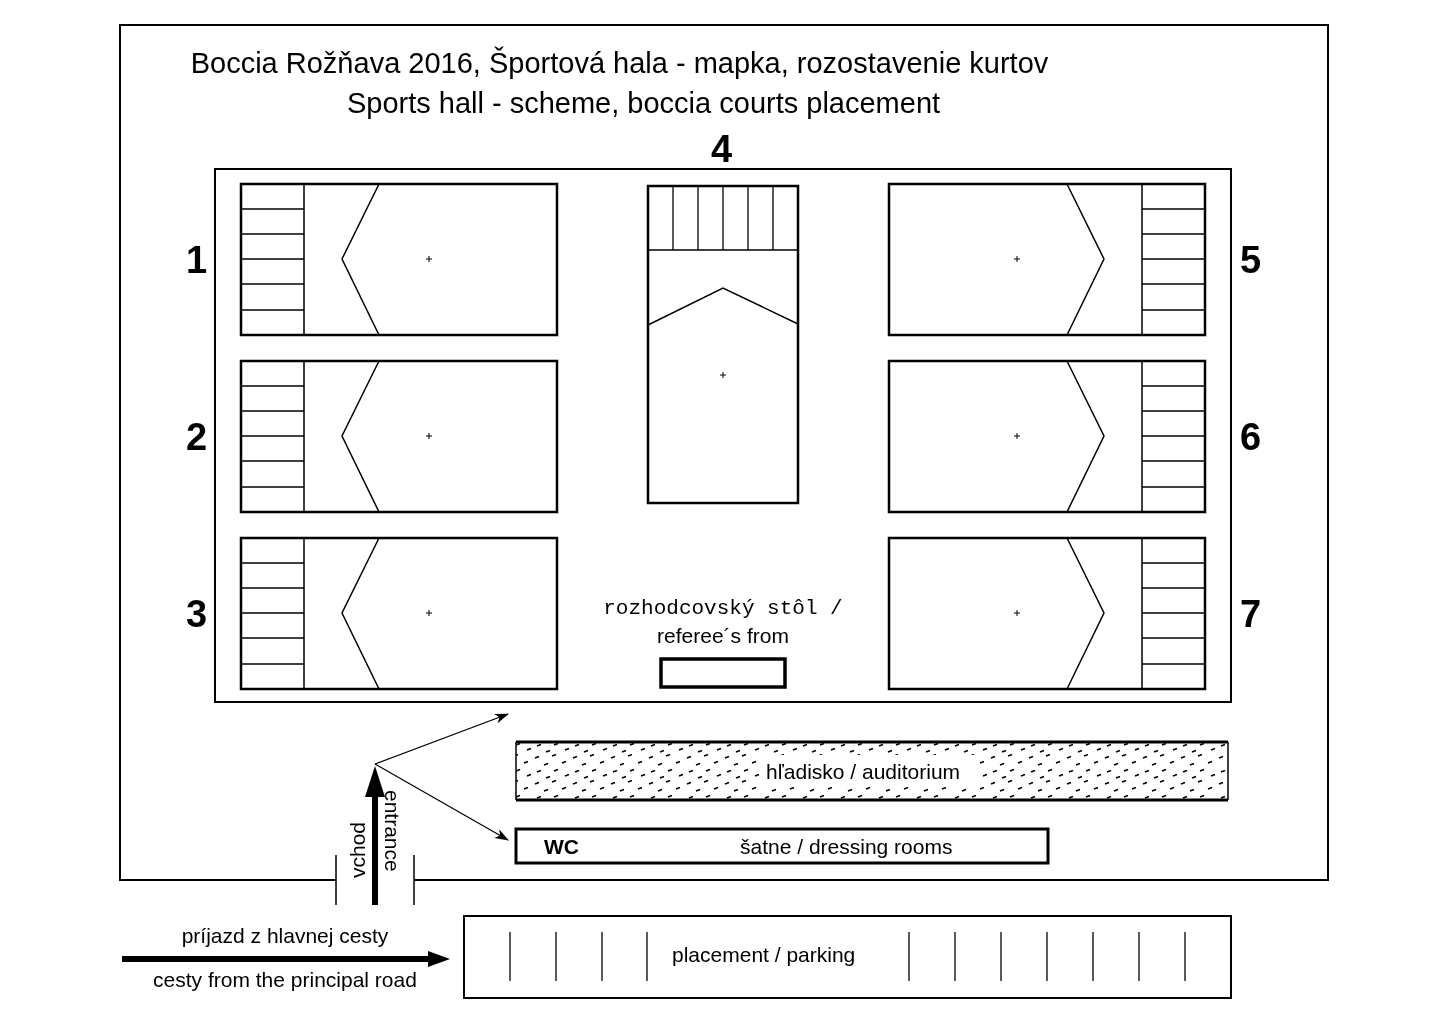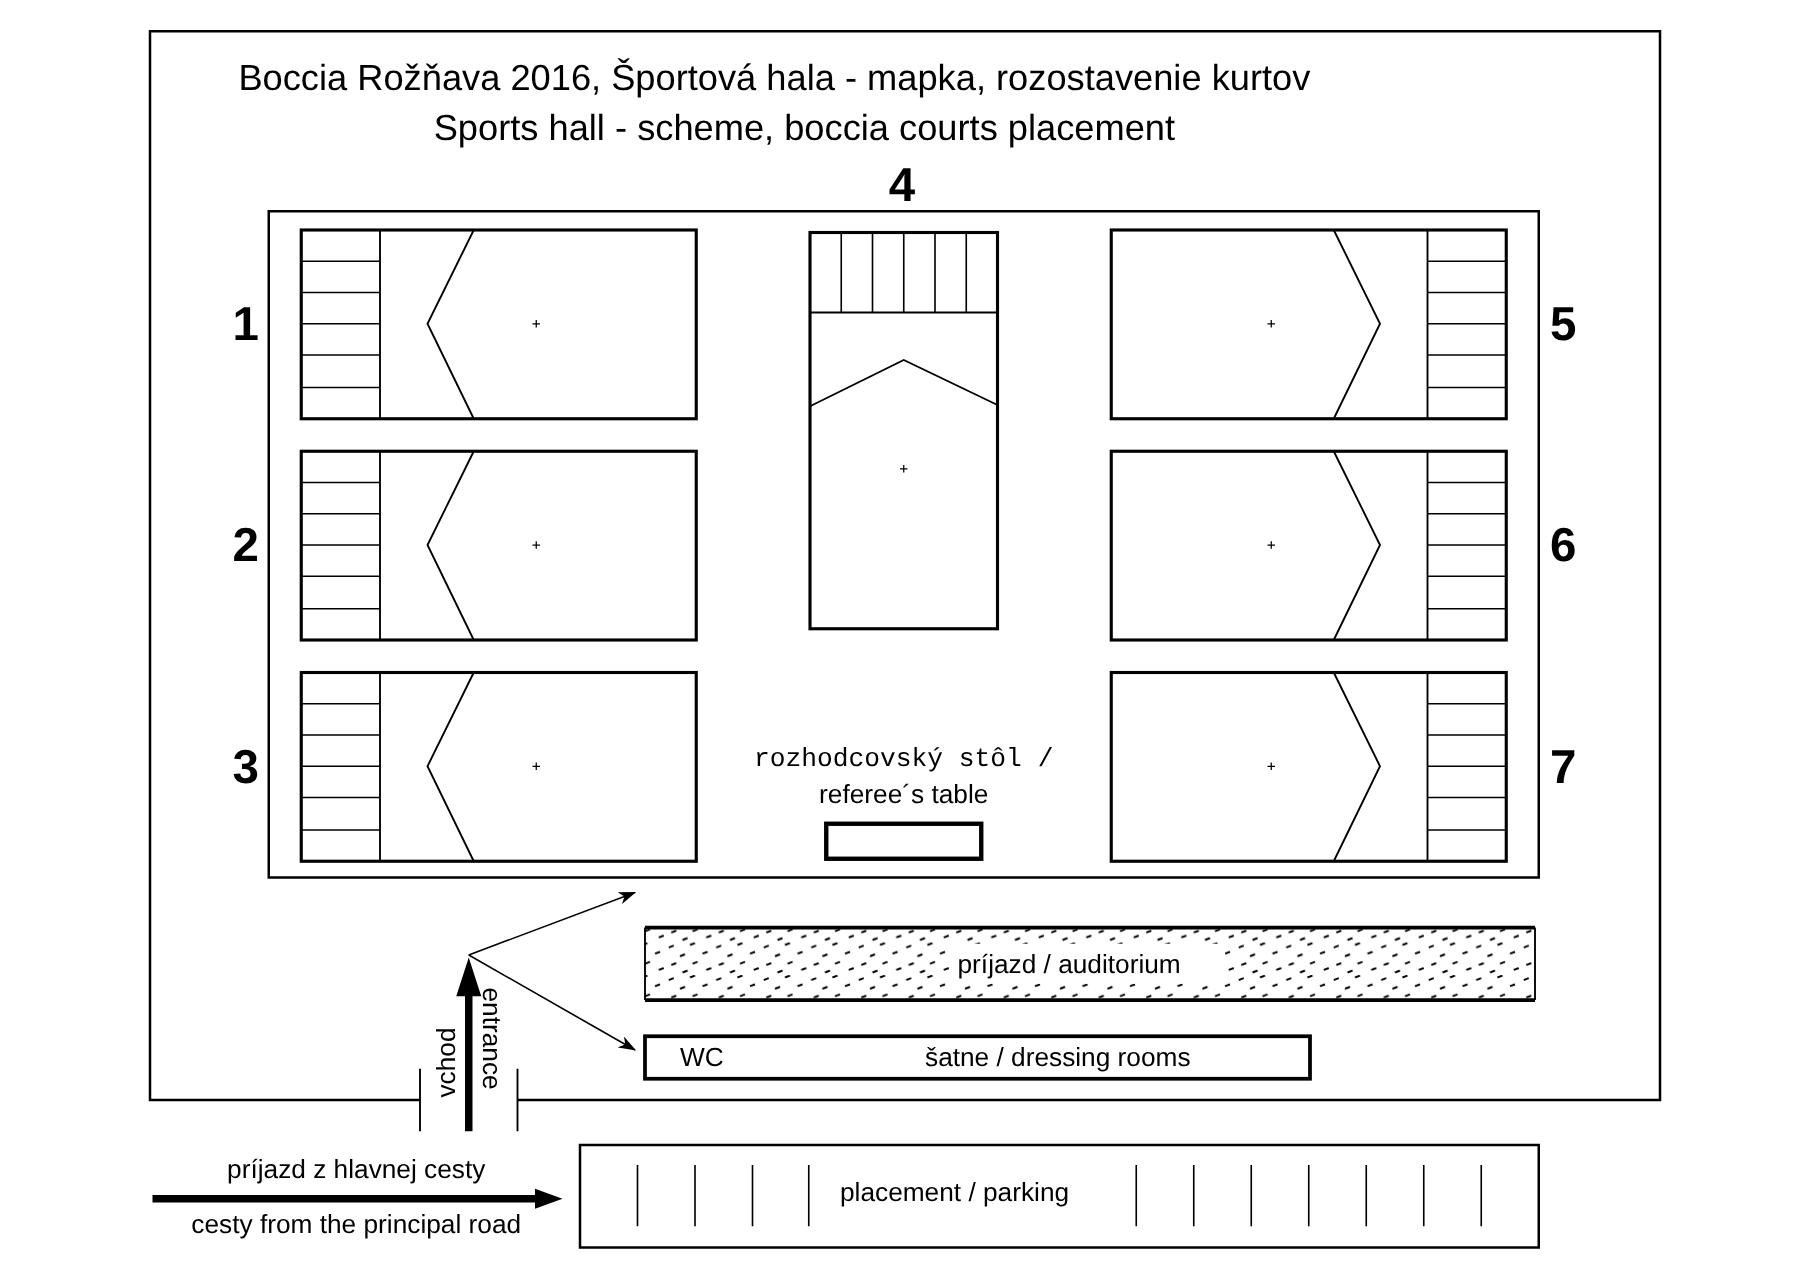--- a/index.html
+++ b/index.html
@@ -157,25 +157,25 @@
 
 <div class="lbl num" style="left:186px; top:239px;">1</div>
 <div class="lbl num" style="left:186px; top:416px;">2</div>
 <div class="lbl num" style="left:186px; top:593px;">3</div>
 <div class="lbl num" style="left:711px; top:128px;">4</div>
 <div class="lbl num" style="left:1240px; top:239px;">5</div>
 <div class="lbl num" style="left:1240px; top:416px;">6</div>
 <div class="lbl num" style="left:1240px; top:593px;">7</div>
 
 <div class="lbl med center" style="left:598px; width:250px; top:597px;font-family:Liberation Mono, monospace;">rozhodcovský stôl /</div>
-<div class="lbl med center" style="left:598px; width:250px; top:624px;">referee´s table</div>
+<div class="lbl med center" style="left:598px; width:250px; top:624px;">referee´s from</div>
 
-<div class="lbl med" style="left:766px; top:760px;">príjazd / auditorium</div>
+<div class="lbl med" style="left:766px; top:760px;">hľadisko / auditorium</div>
 
-<div class="lbl med" style="left:544px; top:835px; font-weight:normal;">WC</div>
+<div class="lbl med" style="left:544px; top:835px; font-weight:bold;">WC</div>
 <div class="lbl med" style="left:740px; top:835px;">šatne / dressing rooms</div>
 
 <div class="lbl med vert" style="left:346px; top:878px; transform: rotate(-90deg);">vchod</div>
 <div class="lbl med vert" style="left:404px; top:790px; transform: rotate(90deg);">entrance</div>
 
 <div class="lbl med center" style="left:120px; width:330px; top:924px;">príjazd z hlavnej cesty</div>
 <div class="lbl med center" style="left:120px; width:330px; top:968px;">cesty from the principal road</div>
 
 <div class="lbl med" style="left:672px; top:943px;">placement / parking</div>
 

